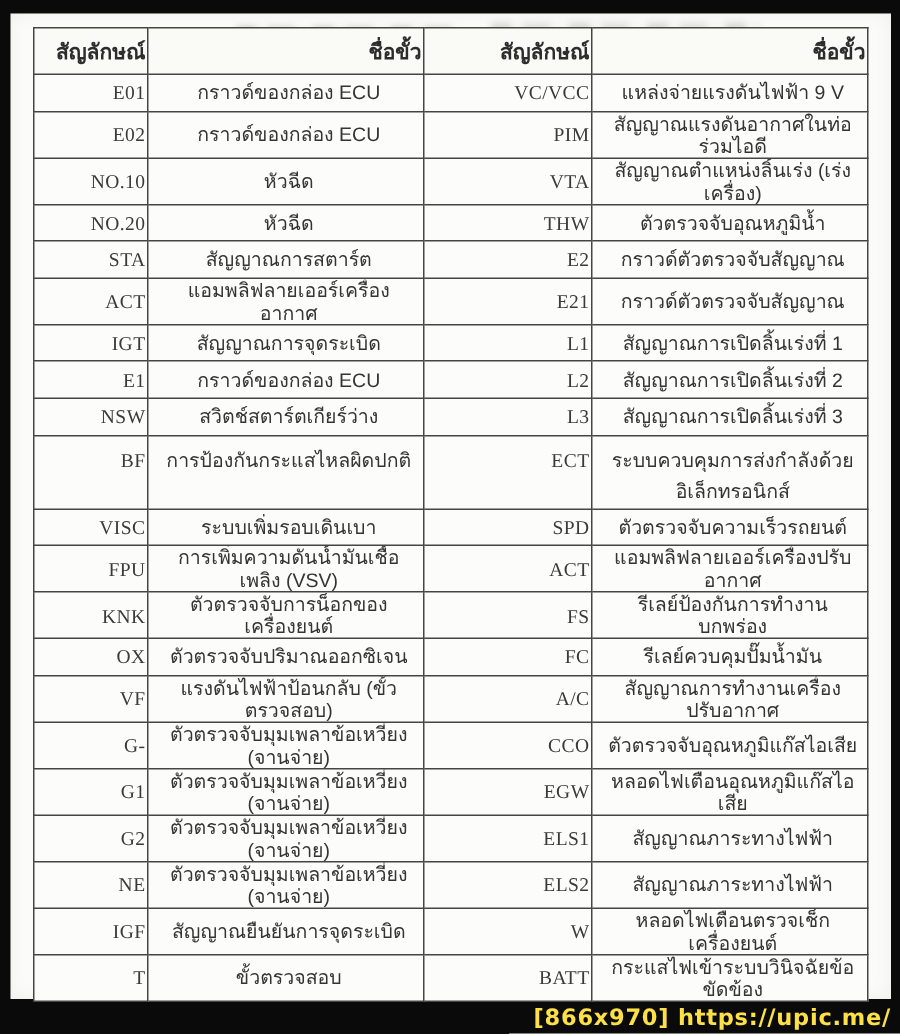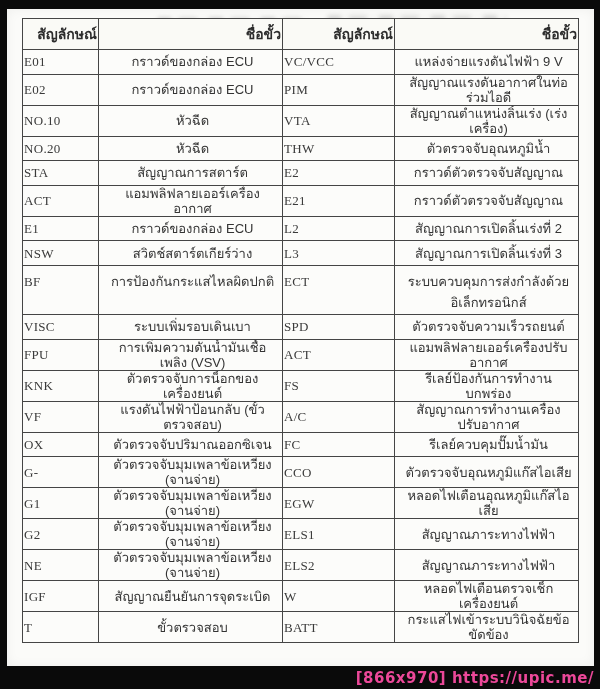--- a/index.html
+++ b/index.html
@@ -48,35 +48,35 @@
     text-align:right;vertical-align:middle;
     background:#fafaf6;
   }
   .pin-table tbody tr{height:24.6px;}
   .pin-table tbody tr.tall{height:49px;}
   .pin-table td{
     font-size:13px;color:#333;vertical-align:middle;
     line-height:15px;
   }
   .pin-table td.sym{
-    text-align:left;
+    text-align:right;
     font-family:"Liberation Serif","DejaVu Serif",serif;
     font-size:13px;letter-spacing:0.3px;color:#3a3a3a;
   }
   .pin-table td.name{
     text-align:center;padding:0 6px 0 10px;
     white-space:pre-line;color:#343434;
   }
   .pin-table tr.tall td{vertical-align:top;padding-top:5px;line-height:21px;margin-top:43px;}
   .pin-table tr.tall td.sym{padding-top:5px;}
 
   .footer-caption{
     position:absolute;right:6px;bottom:2px;
     font-family:"DejaVu Sans",sans-serif;
-    font-weight:bold;font-size:15px;color:#ec4899;
+    font-weight:bold;font-size:15px;color:#fde047;
     letter-spacing:0.5px;
   }
 </style>
 </head>
 <body>
 
 <div class="page">
   <div class="bleed bleed-1"></div>
   <div class="bleed bleed-2"></div>
   <div class="bleed bleed-3"></div>
@@ -127,20 +127,26 @@
           <td class="sym">E2</td>
           <td class="name">กราวด์ตัวตรวจจับสัญญาณ</td>
         </tr>
         <tr>
           <td class="sym">ACT</td>
           <td class="name">แอมพลิฟลายเออร์เครื่องอากาศ</td>
           <td class="sym">E21</td>
           <td class="name">กราวด์ตัวตรวจจับสัญญาณ</td>
         </tr>
         <tr>
+          <td class="sym">IGT</td>
+          <td class="name">สัญญาณการจุดระเบิด</td>
+          <td class="sym">L1</td>
+          <td class="name">สัญญาณการเปิดลิ้นเร่งที่ 1</td>
+        </tr>
+        <tr>
           <td class="sym">E1</td>
           <td class="name">กราวด์ของกล่อง ECU</td>
           <td class="sym">L2</td>
           <td class="name">สัญญาณการเปิดลิ้นเร่งที่ 2</td>
         </tr>
         <tr>
           <td class="sym">NSW</td>
           <td class="name">สวิตช์สตาร์ตเกียร์ว่าง</td>
           <td class="sym">L3</td>
           <td class="name">สัญญาณการเปิดลิ้นเร่งที่ 3</td>
@@ -164,32 +170,32 @@
           <td class="sym">ACT</td>
           <td class="name">แอมพลิฟลายเออร์เครื่องปรับอากาศ</td>
         </tr>
         <tr>
           <td class="sym">KNK</td>
           <td class="name">ตัวตรวจจับการน็อกของเครื่องยนต์</td>
           <td class="sym">FS</td>
           <td class="name">รีเลย์ป้องกันการทำงานบกพร่อง</td>
         </tr>
         <tr>
+          <td class="sym">OX</td>
+          <td class="name">ตัวตรวจจับปริมาณออกซิเจน</td>
+          <td class="sym">FC</td>
+          <td class="name">รีเลย์ควบคุมปั๊มน้ำมัน</td>
+        </tr>
+        <tr>
           <td class="sym">VF</td>
           <td class="name">แรงดันไฟฟ้าป้อนกลับ (ขั้วตรวจสอบ)</td>
           <td class="sym">A/C</td>
           <td class="name">สัญญาณการทำงานเครื่องปรับอากาศ</td>
         </tr>
         <tr>
-          <td class="sym">OX</td>
-          <td class="name">ตัวตรวจจับปริมาณออกซิเจน</td>
-          <td class="sym">FC</td>
-          <td class="name">รีเลย์ควบคุมปั๊มน้ำมัน</td>
-        </tr>
-        <tr>
           <td class="sym">G-</td>
           <td class="name">ตัวตรวจจับมุมเพลาข้อเหวี่ยง (จานจ่าย)</td>
           <td class="sym">CCO</td>
           <td class="name">ตัวตรวจจับอุณหภูมิแก๊สไอเสีย</td>
         </tr>
         <tr>
           <td class="sym">G1</td>
           <td class="name">ตัวตรวจจับมุมเพลาข้อเหวี่ยง (จานจ่าย)</td>
           <td class="sym">EGW</td>
           <td class="name">หลอดไฟเตือนอุณหภูมิแก๊สไอเสีย</td>

